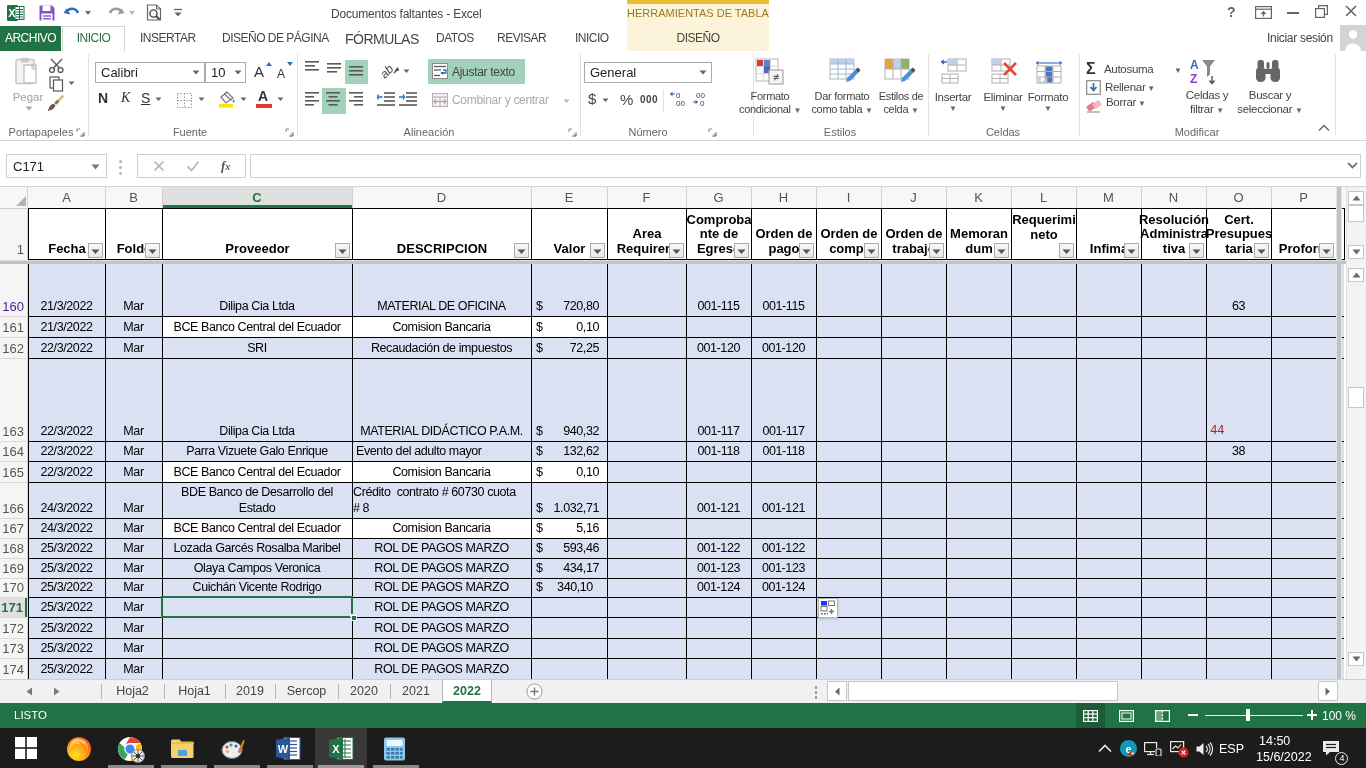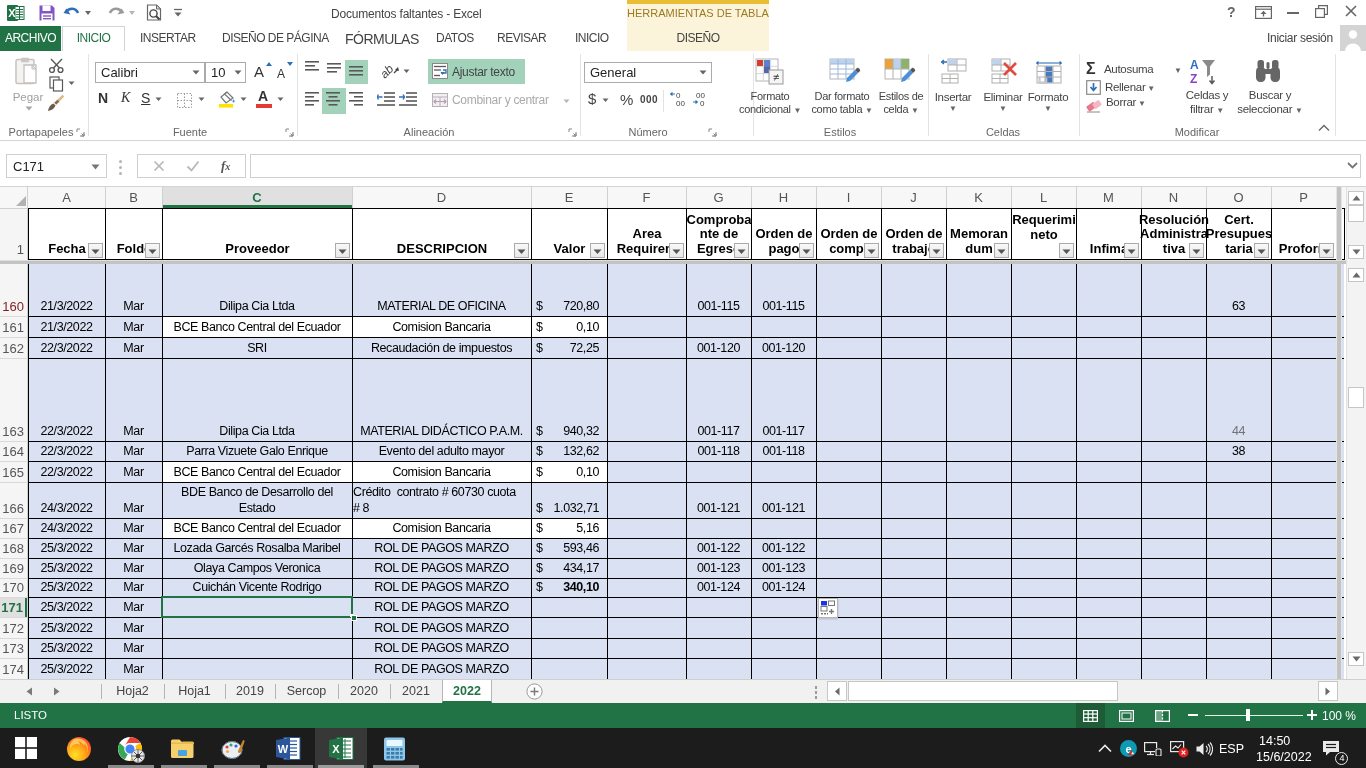--- a/index.html
+++ b/index.html
@@ -491,21 +491,21 @@
 <div class="ab" style="left:1336px;top:187px;width:1px;height:22px;background:#d0d0d0;"></div>
 <div class="ab" style="left:0;top:209px;width:1346px;height:470px;background:#fff;"></div>
 <div class="ab" style="left:28px;top:264px;width:1308px;height:415px;background:#dae1f3;"></div>
 <div class="ab" style="left:1341px;top:264px;width:3px;height:415px;background:#dae1f3;"></div>
 <div class="ab" style="left:162px;top:316px;width:445px;height:21px;background:#fff;"></div>
 <div class="ab" style="left:162px;top:461px;width:445px;height:21px;background:#fff;"></div>
 <div class="ab" style="left:162px;top:518px;width:445px;height:20px;background:#fff;"></div>
 <div class="ab" style="left:0;top:209px;width:28px;height:470px;background:#f5f5f5;"></div>
 <div class="ab" style="left:27px;top:209px;width:1px;height:470px;background:#d0d0d0;"></div>
 <div class="tx" style="left:0;top:242px;width:24px;text-align:right;font-size:13px;color:#555;">1</div>
-<div class="tx" style="left:0;top:299px;width:24px;text-align:right;font-size:13px;color:#7f1d1d;">160</div>
+<div class="tx" style="left:0;top:299px;width:24px;text-align:right;font-size:13px;color:#4c1d95;">160</div>
 <div class="ab" style="left:0;top:316px;width:27px;height:1px;background:#d9d9d9;"></div>
 <div class="tx" style="left:0;top:320px;width:24px;text-align:right;font-size:13px;color:#555;">161</div>
 <div class="ab" style="left:0;top:337px;width:27px;height:1px;background:#d9d9d9;"></div>
 <div class="tx" style="left:0;top:341px;width:24px;text-align:right;font-size:13px;color:#555;">162</div>
 <div class="ab" style="left:0;top:358px;width:27px;height:1px;background:#d9d9d9;"></div>
 <div class="tx" style="left:0;top:424px;width:24px;text-align:right;font-size:13px;color:#555;">163</div>
 <div class="ab" style="left:0;top:441px;width:27px;height:1px;background:#d9d9d9;"></div>
 <div class="tx" style="left:0;top:444px;width:24px;text-align:right;font-size:13px;color:#555;">164</div>
 <div class="ab" style="left:0;top:461px;width:27px;height:1px;background:#d9d9d9;"></div>
 <div class="tx" style="left:0;top:465px;width:24px;text-align:right;font-size:13px;color:#555;">165</div>
@@ -736,25 +736,25 @@
 <div class="tx" style="left:690px;top:341px;width:57px;text-align:center;font-size:12.5px;letter-spacing:-0.4px;color:#000;">001-120</div>
 <div class="tx" style="left:755px;top:341px;width:57px;text-align:center;font-size:12.5px;letter-spacing:-0.4px;color:#000;">001-120</div>
 <div class="tx" style="left:32px;top:424px;width:69px;text-align:center;font-size:12.5px;letter-spacing:-0.4px;color:#000;">22/3/2022</div>
 <div class="tx" style="left:109px;top:424px;width:49px;text-align:center;font-size:12.5px;letter-spacing:-0.4px;color:#000;">Mar</div>
 <div class="tx" style="left:166px;top:424px;width:182px;text-align:center;font-size:12.5px;letter-spacing:-0.4px;color:#000;">Dilipa Cia Ltda</div>
 <div class="tx" style="left:356px;top:424px;width:171px;text-align:center;font-size:12.5px;letter-spacing:-0.4px;color:#000;">MATERIAL DIDÁCTICO P.A.M.</div>
 <div class="tx" style="left:536px;top:424px;font-size:12.5px;color:#000;">$</div>
 <div class="tx" style="left:551px;top:424px;width:48px;text-align:right;font-size:12.5px;letter-spacing:-0.4px;color:#000;">940,32</div>
 <div class="tx" style="left:690px;top:424px;width:57px;text-align:center;font-size:12.5px;letter-spacing:-0.4px;color:#000;">001-117</div>
 <div class="tx" style="left:755px;top:424px;width:57px;text-align:center;font-size:12.5px;letter-spacing:-0.4px;color:#000;">001-117</div>
-<div class="tx" style="left:1210px;top:424px;width:57px;text-align:center;font-size:12.5px;letter-spacing:-0.4px;color:#737373;">44</div>
+<div class="tx" style="left:1210px;top:424px;width:57px;font-size:12.5px;letter-spacing:-0.4px;color:#b91c1c;font-family:Liberation Mono, monospace;">44</div>
 <div class="tx" style="left:32px;top:444px;width:69px;text-align:center;font-size:12.5px;letter-spacing:-0.4px;color:#000;">22/3/2022</div>
 <div class="tx" style="left:109px;top:444px;width:49px;text-align:center;font-size:12.5px;letter-spacing:-0.4px;color:#000;">Mar</div>
 <div class="tx" style="left:166px;top:444px;width:182px;text-align:center;font-size:12.5px;letter-spacing:-0.4px;color:#000;">Parra Vizuete Galo Enrique</div>
-<div class="tx" style="left:356px;top:444px;width:171px;text-align:center;font-size:12.5px;letter-spacing:-0.4px;color:#000;">Evento del adulto mayor</div>
+<div class="tx" style="left:356px;top:444px;width:171px;font-size:12.5px;letter-spacing:-0.4px;color:#000;">Evento del adulto mayor</div>
 <div class="tx" style="left:536px;top:444px;font-size:12.5px;color:#000;">$</div>
 <div class="tx" style="left:551px;top:444px;width:48px;text-align:right;font-size:12.5px;letter-spacing:-0.4px;color:#000;">132,62</div>
 <div class="tx" style="left:690px;top:444px;width:57px;text-align:center;font-size:12.5px;letter-spacing:-0.4px;color:#000;">001-118</div>
 <div class="tx" style="left:755px;top:444px;width:57px;text-align:center;font-size:12.5px;letter-spacing:-0.4px;color:#000;">001-118</div>
 <div class="tx" style="left:1210px;top:444px;width:57px;text-align:center;font-size:12.5px;letter-spacing:-0.4px;color:#000;">38</div>
 <div class="tx" style="left:32px;top:465px;width:69px;text-align:center;font-size:12.5px;letter-spacing:-0.4px;color:#000;">22/3/2022</div>
 <div class="tx" style="left:109px;top:465px;width:49px;text-align:center;font-size:12.5px;letter-spacing:-0.4px;color:#000;">Mar</div>
 <div class="tx" style="left:166px;top:465px;width:182px;text-align:center;font-size:12.5px;letter-spacing:-0.4px;color:#000;">BCE Banco Central del Ecuador</div>
 <div class="tx" style="left:356px;top:465px;width:171px;text-align:center;font-size:12.5px;letter-spacing:-0.4px;color:#000;">Comision Bancaria</div>
 <div class="tx" style="left:536px;top:465px;font-size:12.5px;color:#000;">$</div>
@@ -787,21 +787,21 @@
 <div class="tx" style="left:356px;top:561px;width:171px;text-align:center;font-size:12.5px;letter-spacing:-0.4px;color:#000;">ROL DE PAGOS MARZO</div>
 <div class="tx" style="left:536px;top:561px;font-size:12.5px;color:#000;">$</div>
 <div class="tx" style="left:551px;top:561px;width:48px;text-align:right;font-size:12.5px;letter-spacing:-0.4px;color:#000;">434,17</div>
 <div class="tx" style="left:690px;top:561px;width:57px;text-align:center;font-size:12.5px;letter-spacing:-0.4px;color:#000;">001-123</div>
 <div class="tx" style="left:755px;top:561px;width:57px;text-align:center;font-size:12.5px;letter-spacing:-0.4px;color:#000;">001-123</div>
 <div class="tx" style="left:32px;top:580px;width:69px;text-align:center;font-size:12.5px;letter-spacing:-0.4px;color:#000;">25/3/2022</div>
 <div class="tx" style="left:109px;top:580px;width:49px;text-align:center;font-size:12.5px;letter-spacing:-0.4px;color:#000;">Mar</div>
 <div class="tx" style="left:166px;top:580px;width:182px;text-align:center;font-size:12.5px;letter-spacing:-0.4px;color:#000;">Cuichán Vicente Rodrigo</div>
 <div class="tx" style="left:356px;top:580px;width:171px;text-align:center;font-size:12.5px;letter-spacing:-0.4px;color:#000;">ROL DE PAGOS MARZO</div>
 <div class="tx" style="left:536px;top:580px;font-size:12.5px;color:#000;">$</div>
-<div class="tx" style="left:551px;top:580px;width:48px;text-align:right;font-size:12.5px;letter-spacing:-0.4px;color:#000;font-weight:bold;">340,10</div>
+<div class="tx" style="left:551px;top:580px;width:48px;text-align:center;font-size:12.5px;letter-spacing:-0.4px;color:#000;">340,10</div>
 <div class="tx" style="left:690px;top:580px;width:57px;text-align:center;font-size:12.5px;letter-spacing:-0.4px;color:#000;">001-124</div>
 <div class="tx" style="left:755px;top:580px;width:57px;text-align:center;font-size:12.5px;letter-spacing:-0.4px;color:#000;">001-124</div>
 <div class="tx" style="left:32px;top:600px;width:69px;text-align:center;font-size:12.5px;letter-spacing:-0.4px;color:#000;">25/3/2022</div>
 <div class="tx" style="left:109px;top:600px;width:49px;text-align:center;font-size:12.5px;letter-spacing:-0.4px;color:#000;">Mar</div>
 <div class="tx" style="left:356px;top:600px;width:171px;text-align:center;font-size:12.5px;letter-spacing:-0.4px;color:#000;">ROL DE PAGOS MARZO</div>
 <div class="tx" style="left:32px;top:621px;width:69px;text-align:center;font-size:12.5px;letter-spacing:-0.4px;color:#000;">25/3/2022</div>
 <div class="tx" style="left:109px;top:621px;width:49px;text-align:center;font-size:12.5px;letter-spacing:-0.4px;color:#000;">Mar</div>
 <div class="tx" style="left:356px;top:621px;width:171px;text-align:center;font-size:12.5px;letter-spacing:-0.4px;color:#000;">ROL DE PAGOS MARZO</div>
 <div class="tx" style="left:32px;top:641px;width:69px;text-align:center;font-size:12.5px;letter-spacing:-0.4px;color:#000;">25/3/2022</div>
 <div class="tx" style="left:109px;top:641px;width:49px;text-align:center;font-size:12.5px;letter-spacing:-0.4px;color:#000;">Mar</div>

